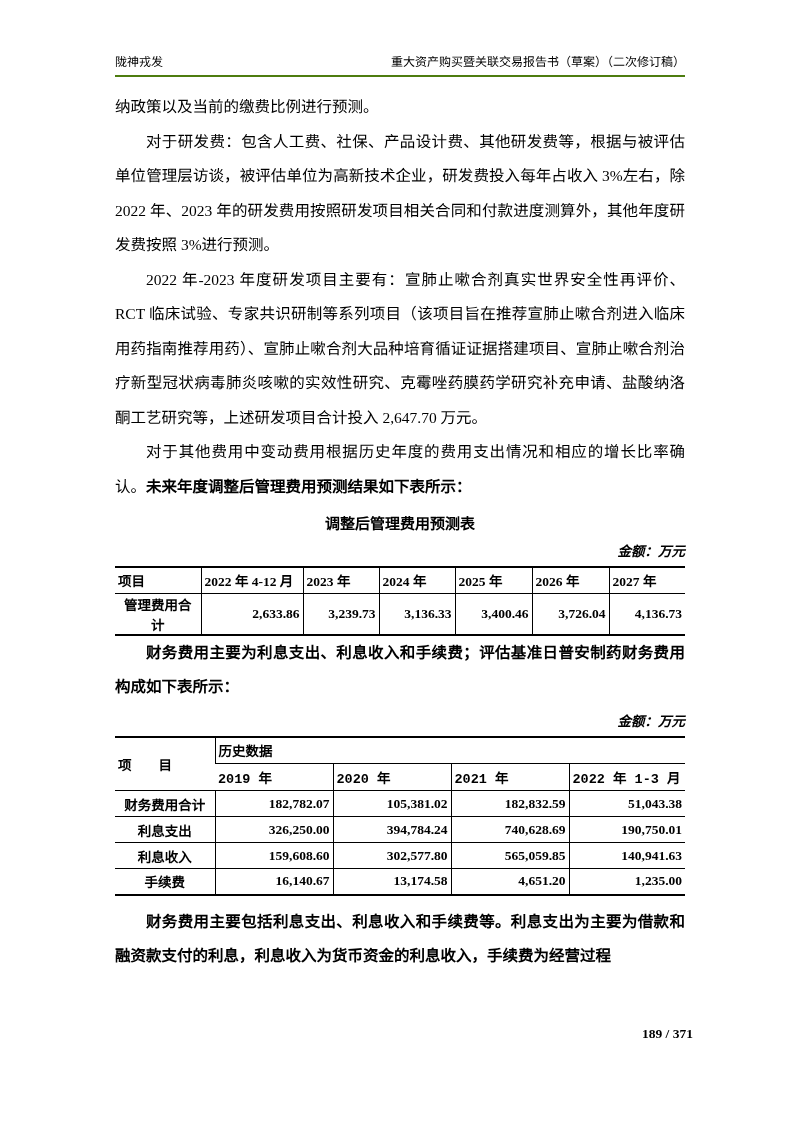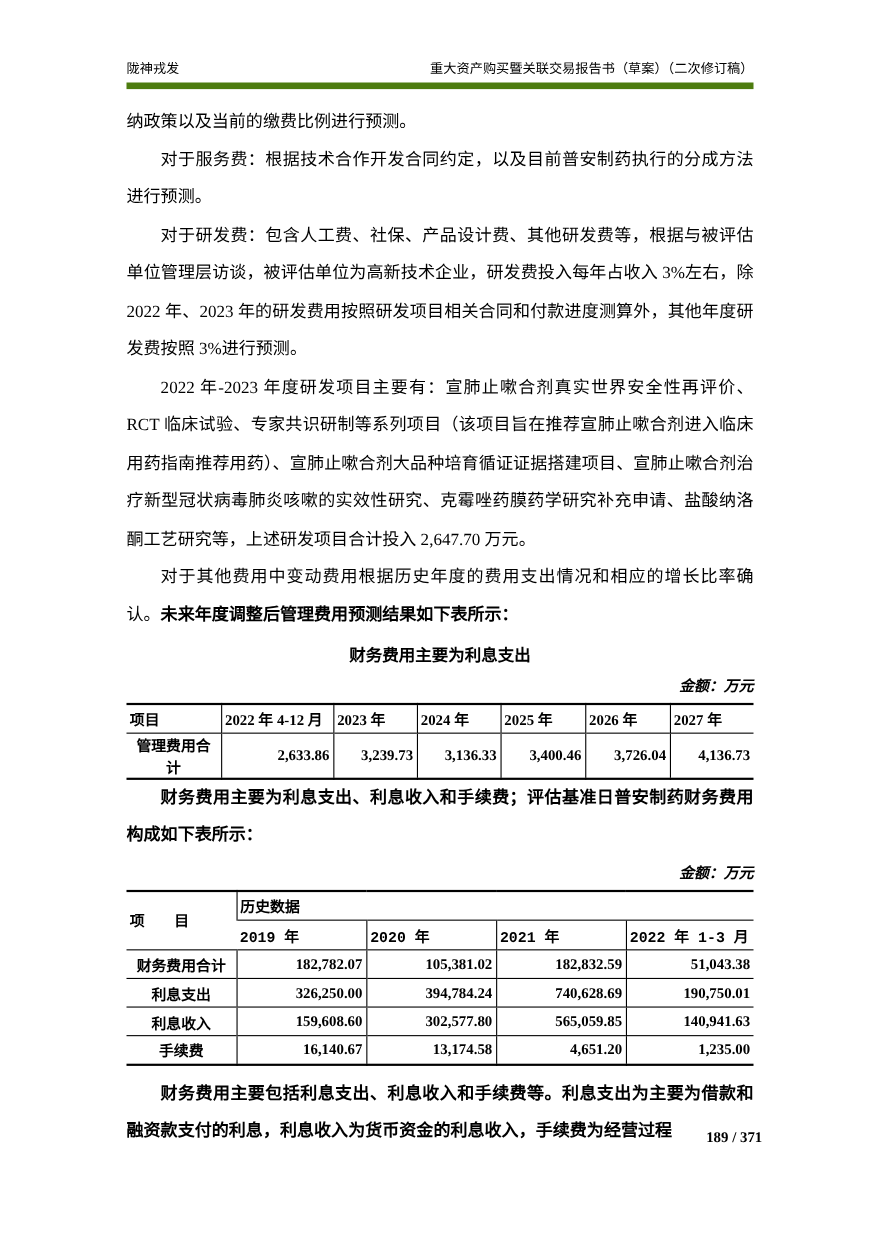--- a/index.html
+++ b/index.html
@@ -2,21 +2,21 @@
 <html lang="zh-CN"><head>
 <meta charset="utf-8">
 <style>
   * { margin:0; padding:0; box-sizing:border-box; }
   html,body { background:#ffffff; }
   body { width:793px; height:1122px; font-family:"Liberation Serif","DejaVu Serif",serif; color:#000; }
   .page { position:relative; width:793px; height:1122px; background:#fff; overflow:hidden; }
   .content { position:absolute; left:115px; top:54px; width:570px; }
 
   .doc-header { display:flex; justify-content:space-between; align-items:flex-end;
-    font-size:12px; padding-bottom:5px; border-bottom:6px solid #4d7c0f; line-height:16px;gap:36px; }
+    font-size:12px; padding-bottom:5px; border-bottom:2px solid #4d7c0f; line-height:16px;gap:36px; }
   .doc-header .right { text-align:center; }
 
   .body-text { font-size:15.5px; line-height:34.5px; text-align:justify; text-indent:2em; }
   .no-indent { text-indent:0; }
   .first-para { margin-top:13px; }
   .kai-bold { font-weight:bold; }
 
   .table-title { text-align:center; font-weight:bold; font-size:15px; line-height:22px; margin-top:9px; }
   .unit-label { text-align:right; font-weight:bold; font-style:italic; font-size:13.5px;
     line-height:20px; margin-top:8px; margin-bottom:3px;font-family:Liberation Mono, monospace; }
@@ -45,26 +45,25 @@
 
 <div class="page">
   <div class="content">
 
     <div class="doc-header">
       <span class="left">陇神戎发</span>
       <span class="right">重大资产购买暨关联交易报告书（草案）（二次修订稿）</span>
     </div>
 
     <p class="body-text no-indent first-para">纳政策以及当前的缴费比例进行预测。</p>
-    <p class="body-text">对于服务费：根据技术合作开发合同约定，以及目前普安制药执行的分成方法进行预测。</p>
     <p class="body-text">对于研发费：包含人工费、社保、产品设计费、其他研发费等，根据与被评估单位管理层访谈，被评估单位为高新技术企业，研发费投入每年占收入 3%左右，除 2022 年、2023 年的研发费用按照研发项目相关合同和付款进度测算外，其他年度研发费按照 3%进行预测。</p>
     <p class="body-text">2022 年-2023 年度研发项目主要有：宣肺止嗽合剂真实世界安全性再评价、RCT 临床试验、专家共识研制等系列项目（该项目旨在推荐宣肺止嗽合剂进入临床用药指南推荐用药）、宣肺止嗽合剂大品种培育循证证据搭建项目、宣肺止嗽合剂治疗新型冠状病毒肺炎咳嗽的实效性研究、克霉唑药膜药学研究补充申请、盐酸纳洛酮工艺研究等，上述研发项目合计投入 2,647.70 万元。</p>
     <p class="body-text"><span>对于其他费用中变动费用根据历史年度的费用支出情况和相应的增长比率确认。</span><span class="kai-bold">未来年度调整后管理费用预测结果如下表所示：</span></p>
 
-    <div class="table-title">财务费用主要为利息支出</div>
+    <div class="table-title">调整后管理费用预测表</div>
     <div class="unit-label">金额：万元</div>
 
     <table class="t1">
       <colgroup>
         <col style="width:86px">
           <col style="width:102px">
           <col style="width:76px">
         <col style="width:76px">
           <col style="width:77px">
           <col style="width:77px">

